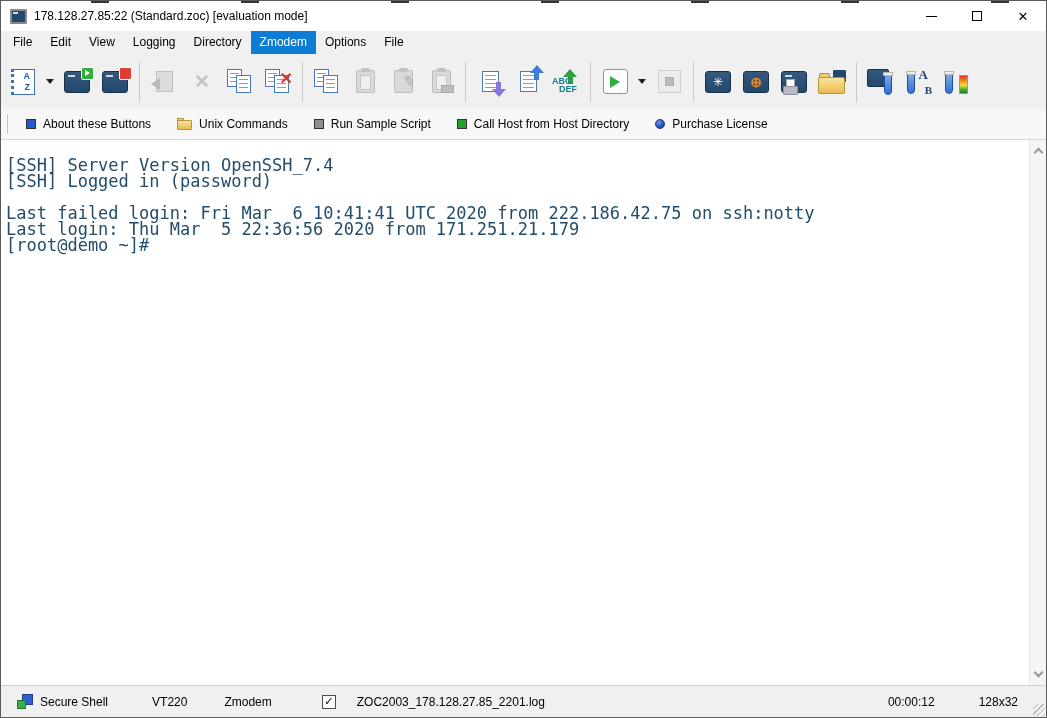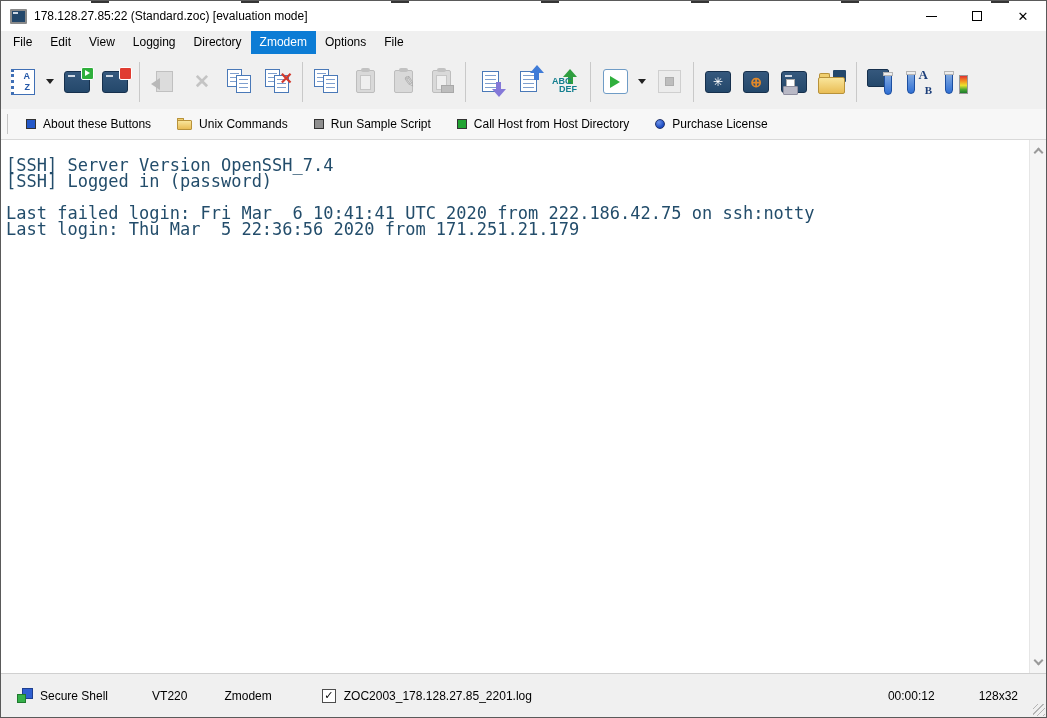--- a/index.html
+++ b/index.html
@@ -127,30 +127,30 @@
   .terminal { position:relative; flex:1; background:#fff; overflow:hidden; }
   .term-body { position:absolute; top:0; left:0; right:17px; bottom:0; padding:17px 0 0 5px; }
   .term-line { font-family:"DejaVu Sans Mono","Liberation Mono",monospace; font-size:17px; height:16px; line-height:16px;
                white-space:pre; color:#234d6b; }
   .scrollbar { position:absolute; top:0; right:0; bottom:0; width:17px; background:#f5f5f5; border-left:1px solid #e6e6e6; }
   .chev { position:absolute; left:5px; width:7px; height:7px; border-left:2px solid #9a9a9a; border-top:2px solid #9a9a9a; }
   .chev.up { top:9px; transform:rotate(45deg); }
   .chev.down { bottom:9px; transform:rotate(225deg); }
 
   
-  .statusbar { height:44px; background:#f0f0f0; border-top:1px solid #d0d0d0; display:flex; align-items:center; flex:0 0 auto; position:relative; }
+  .statusbar { height:32px; background:#f0f0f0; border-top:1px solid #d0d0d0; display:flex; align-items:center; flex:0 0 auto; position:relative; }
   .sb-ico { position:relative; width:16px; height:15px; margin-left:16px; }
   .sb-ico .b1 { position:absolute; top:0; right:0; width:11px; height:11px; background:#2f5fd0; border:1px solid #1d3f90; }
   .sb-ico .b2 { position:absolute; bottom:0; left:0; width:9px; height:9px; background:#35b04a; border:1px solid #1f7a2e; }
   .sb-text { margin-left:7px; }
   .sb-vt { margin-left:44px; }
   .sb-zm { margin-left:37px; }
   .cb { width:14px; height:14px; background:#fff; border:1px solid #4d4d4d; display:flex; align-items:center; justify-content:center;
         font-size:11px; line-height:1; margin-left:50px; }
-  .sb-log { margin-left:8px; }
+  .sb-log { margin-left:21px; }
   .sb-spacer { flex:1; }
   .sb-time { margin-right:44px; }
   .sb-size { margin-right:28px; }
   .grip { position:absolute; right:1px; bottom:1px; width:12px; height:12px;
           background:repeating-linear-gradient(135deg, transparent 0 3px, #b5b5b5 3px 4px); }
 </style>
 </head>
 <body>
 
 <div class="window">
@@ -393,20 +393,21 @@
     </span>
   </div>
 
   <div class="terminal">
     <div class="term-body">
       <div class="term-line">[SSH] Server Version OpenSSH_7.4</div>
       <div class="term-line">[SSH] Logged in (password)</div>
       <div class="term-line"></div>
       <div class="term-line">Last failed login: Fri Mar  6 10:41:41 UTC 2020 from 222.186.42.75 on ssh:notty</div>
       <div class="term-line">Last login: Thu Mar  5 22:36:56 2020 from 171.251.21.179</div>
+      <div class="term-line">[root@demo ~]#</div>
     </div>
     <div class="scrollbar">
       <i class="chev up"></i>
       <i class="chev down"></i>
     </div>
   </div>
 
   <div class="statusbar">
     <span class="sb-ico">
         <i class="b1"></i>

